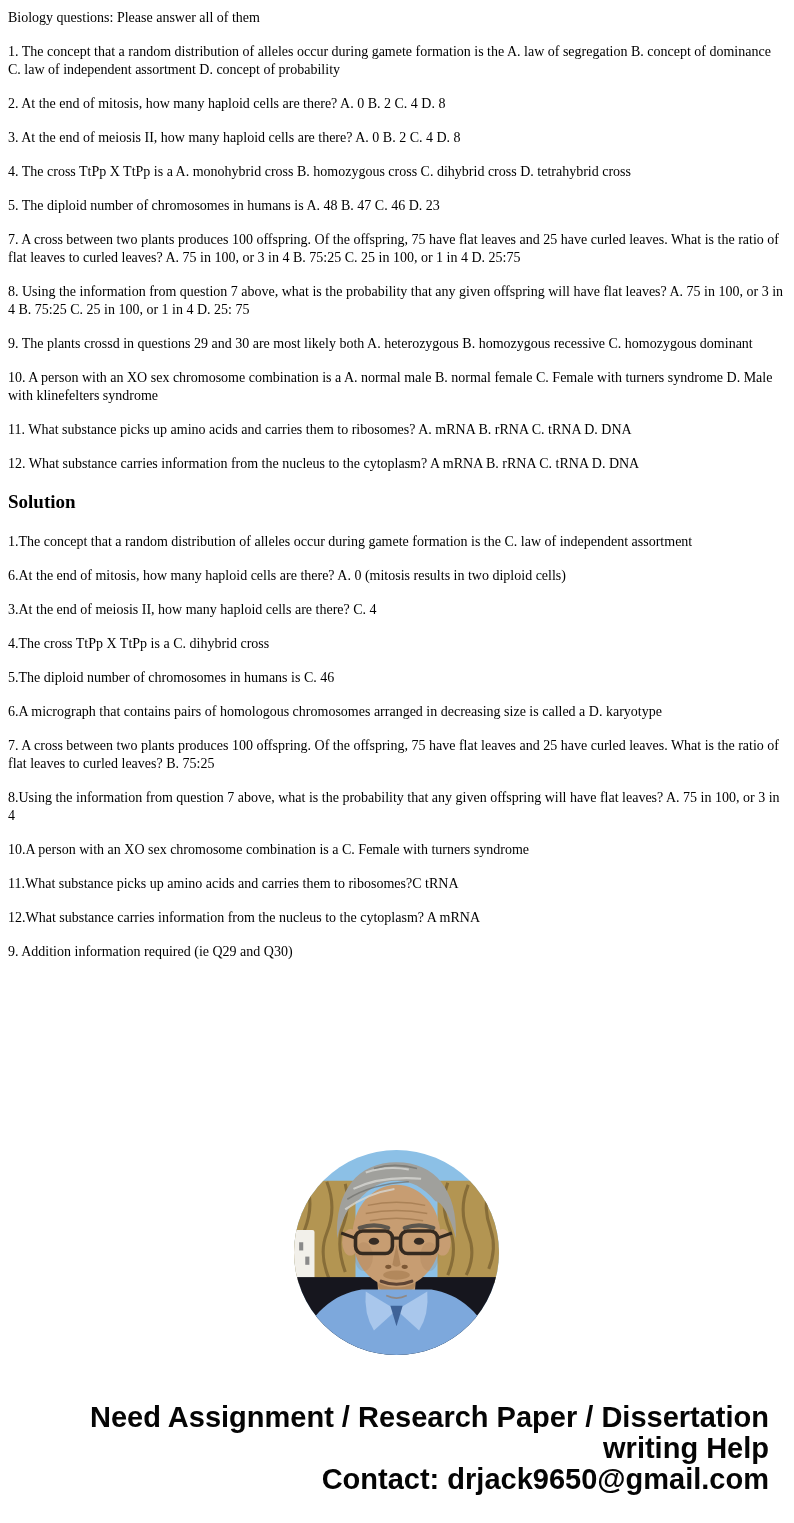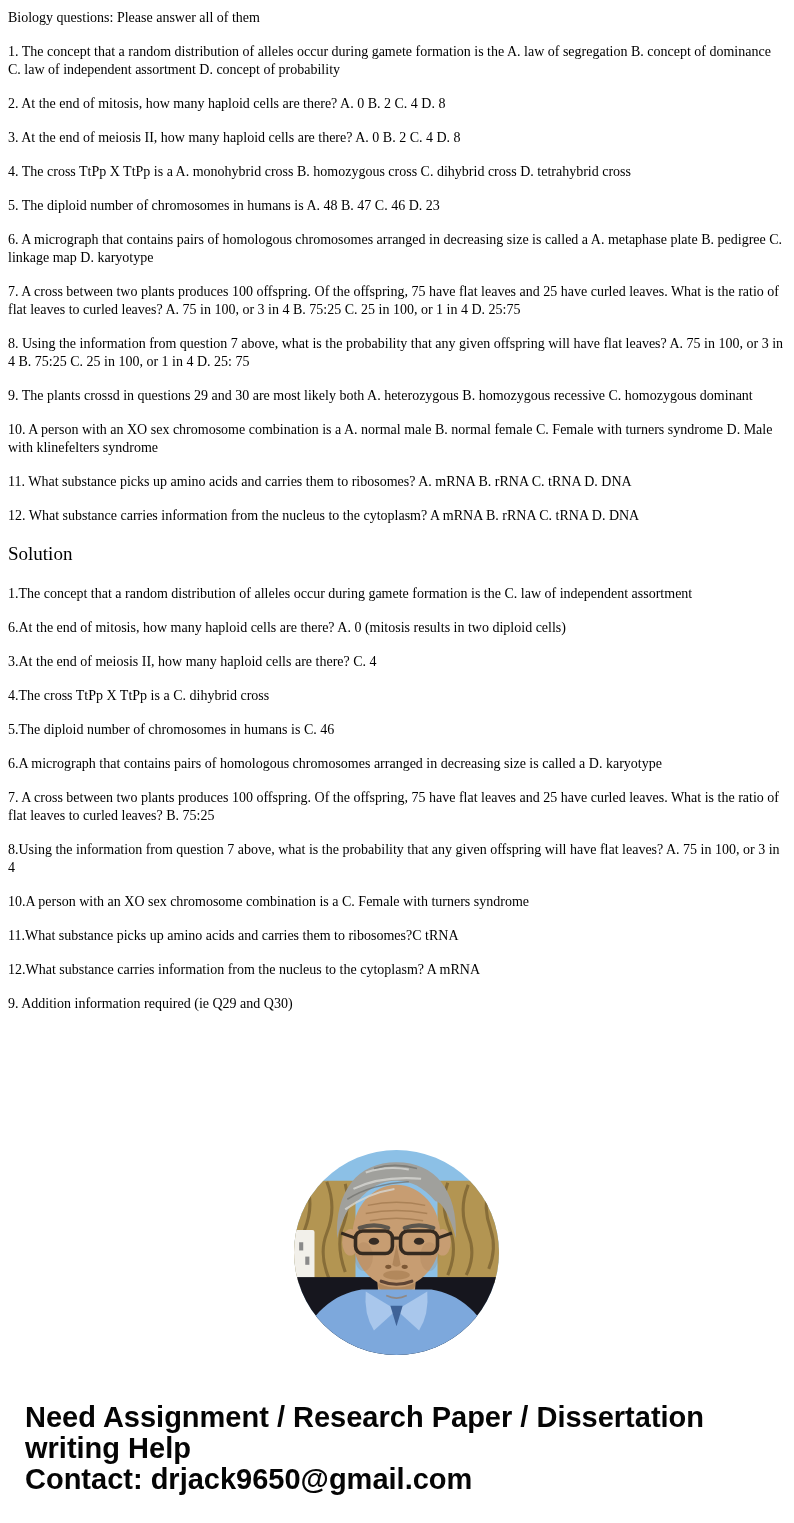--- a/index.html
+++ b/index.html
@@ -12,44 +12,43 @@
   html,body{margin:0;padding:0;}
   body{
     width:794px;height:1523px;position:relative;overflow:hidden;
     background:var(--page_bg);color:var(--text);
     font-family:"Liberation Serif", serif;
   }
   .doc{padding:9px 8px 0 8px;}
   .doc p{margin:16px 0;font-size:14px;line-height:18px;}
   .doc p:first-child{margin-top:0;}
   .solution-heading{
-    font-family:inherit;font-weight:normal;font-size:19px;line-height:24px;
+    font-family:inherit;font-weight:bold;font-size:19px;line-height:24px;
     margin:17px 0 19px 0;
   }
   .avatar-wrap{position:absolute;top:1150px;left:294px;width:205px;height:205px;}
   .avatar-wrap svg{display:block;width:100%;height:100%;}
   .footer{
-    position:absolute;top:1402px;left:0;width:794px;text-align:left;
+    position:absolute;top:1402px;left:0;width:794px;text-align:right;
     font-family:"Liberation Sans", sans-serif;font-weight:bold;
     font-size:29px;line-height:31px;color:#050505;
   }
   .footer-line{margin:0 auto;max-width:744px;}
 </style>
 </head>
 <body>
 
 <div class="doc">
   <p>Biology questions: Please answer all of them</p>
 
   <p>1. The concept that a random distribution of alleles occur during gamete formation is the A. law of segregation B. concept of dominance C. law of independent assortment D. concept of probability</p>
   <p>2. At the end of mitosis, how many haploid cells are there? A. 0 B. 2 C. 4 D. 8</p>
   <p>3. At the end of meiosis II, how many haploid cells are there? A. 0 B. 2 C. 4 D. 8</p>
   <p>4. The cross TtPp X TtPp is a A. monohybrid cross B. homozygous cross C. dihybrid cross D. tetrahybrid cross</p>
   <p>5. The diploid number of chromosomes in humans is A. 48 B. 47 C. 46 D. 23</p>
-  <p>6. A micrograph that contains pairs of homologous chromosomes arranged in decreasing size is called a A. metaphase plate B. pedigree C. linkage map D. karyotype</p>
   <p>7. A cross between two plants produces 100 offspring. Of the offspring, 75 have flat leaves and 25 have curled leaves. What is the ratio of flat leaves to curled leaves? A. 75 in 100, or 3 in 4 B. 75:25 C. 25 in 100, or 1 in 4 D. 25:75</p>
   <p>8. Using the information from question 7 above, what is the probability that any given offspring will have flat leaves? A. 75 in 100, or 3 in 4 B. 75:25 C. 25 in 100, or 1 in 4 D. 25: 75</p>
   <p>9. The plants crossd in questions 29 and 30 are most likely both A. heterozygous B. homozygous recessive C. homozygous dominant</p>
   <p>10. A person with an XO sex chromosome combination is a A. normal male B. normal female C. Female with turners syndrome D. Male with klinefelters syndrome</p>
   <p>11. What substance picks up amino acids and carries them to ribosomes? A. mRNA B. rRNA C. tRNA D. DNA</p>
   <p>12. What substance carries information from the nucleus to the cytoplasm? A mRNA B. rRNA C. tRNA D. DNA</p>
 
   <h2 class="solution-heading">Solution</h2>
 
   <p>1.The concept that a random distribution of alleles occur during gamete formation is the C. law of independent assortment</p>

